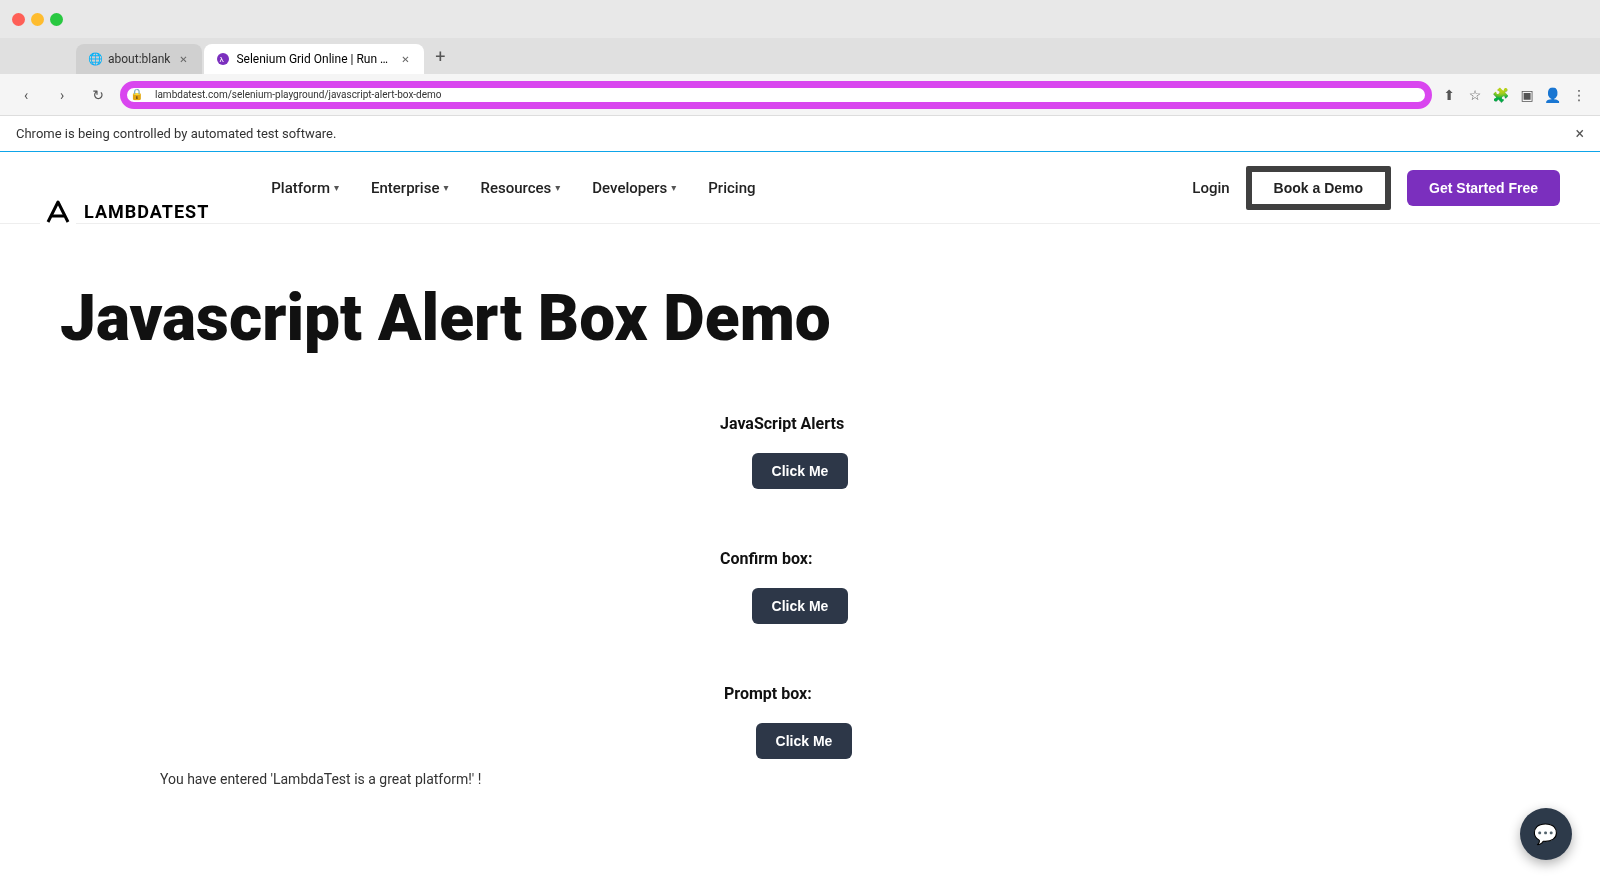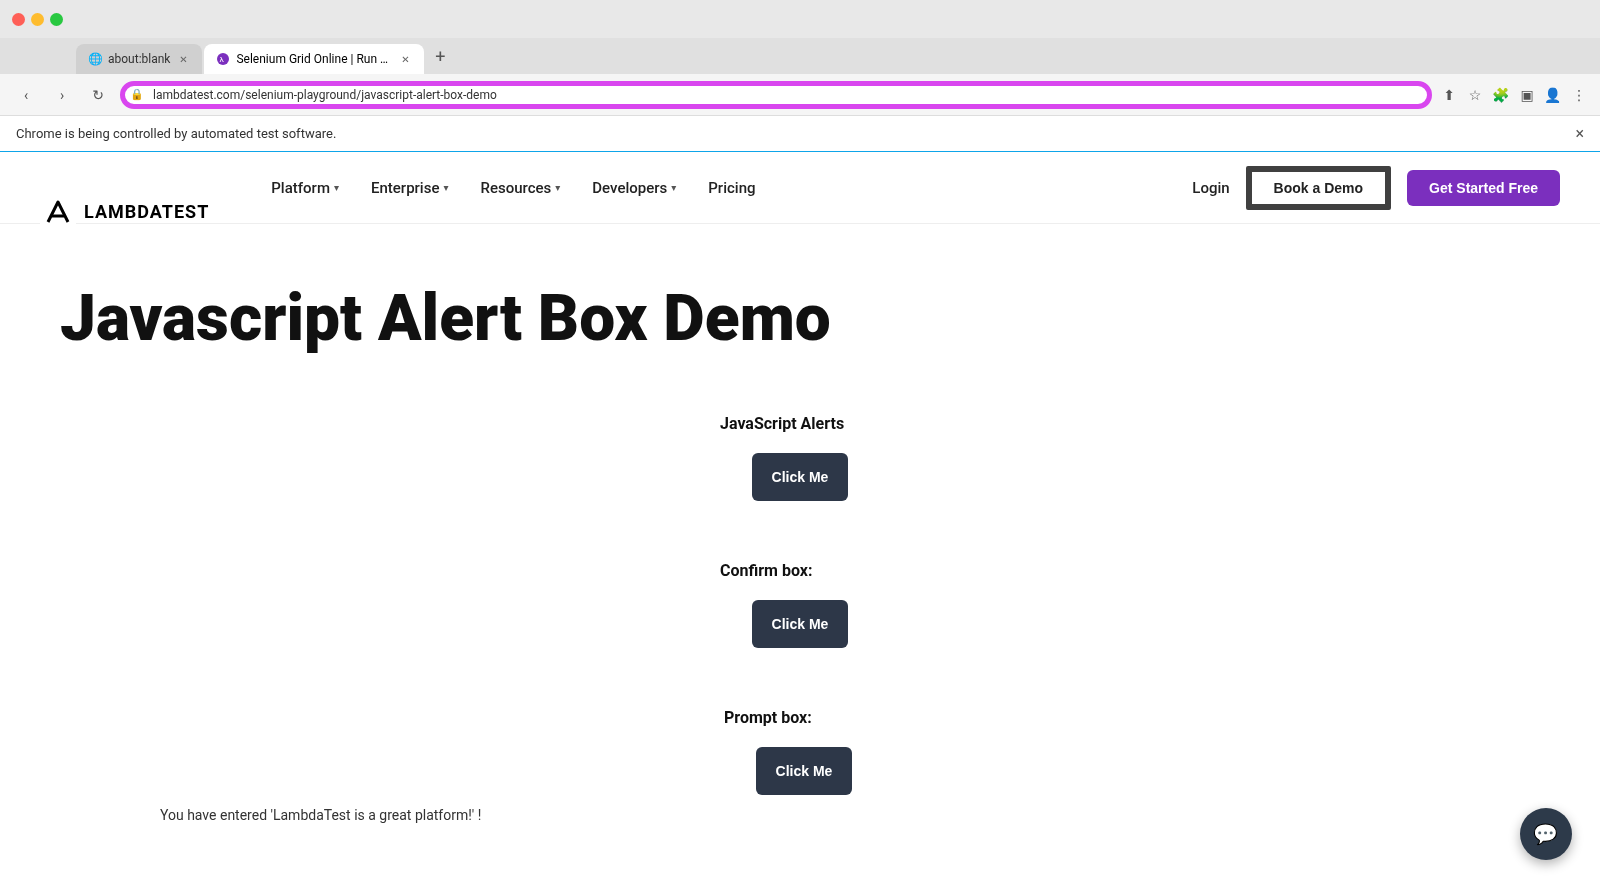--- a/index.html
+++ b/index.html
@@ -111,24 +111,24 @@
       position: absolute;
       left: 10px;
       font-size: 11px;
       color: #555;
       z-index: 1;
     }
 
     .address-text {
       flex: 1;
       height: 28px;
-      border: 5px solid #d946ef;
+      border: 7px solid #d946ef;
       border-radius: 14px;
       padding: 0 12px 0 28px;
-      font-size: 12px;
+      font-size: 10px;
       color: #333;
       background: #fff;
       display: flex;
       align-items: center;
       white-space: nowrap;
       overflow: hidden;
     }
 
     .browser-actions {
       display: flex;
@@ -284,21 +284,21 @@
     }
 
     .demo-label {
       font-size: 16px;
       font-weight: 700;
       color: #111;
       min-width: 160px;
     }
 
     .demo-btn {
-      padding: 16px 20px;
+      padding: 10px 20px;
       background: #2d3748;
       color: #fff;
       border: none;
       border-radius: 6px;
       font-size: 14px;
       font-weight: 600;
       cursor: pointer;
     }
 
     .demo-result {

